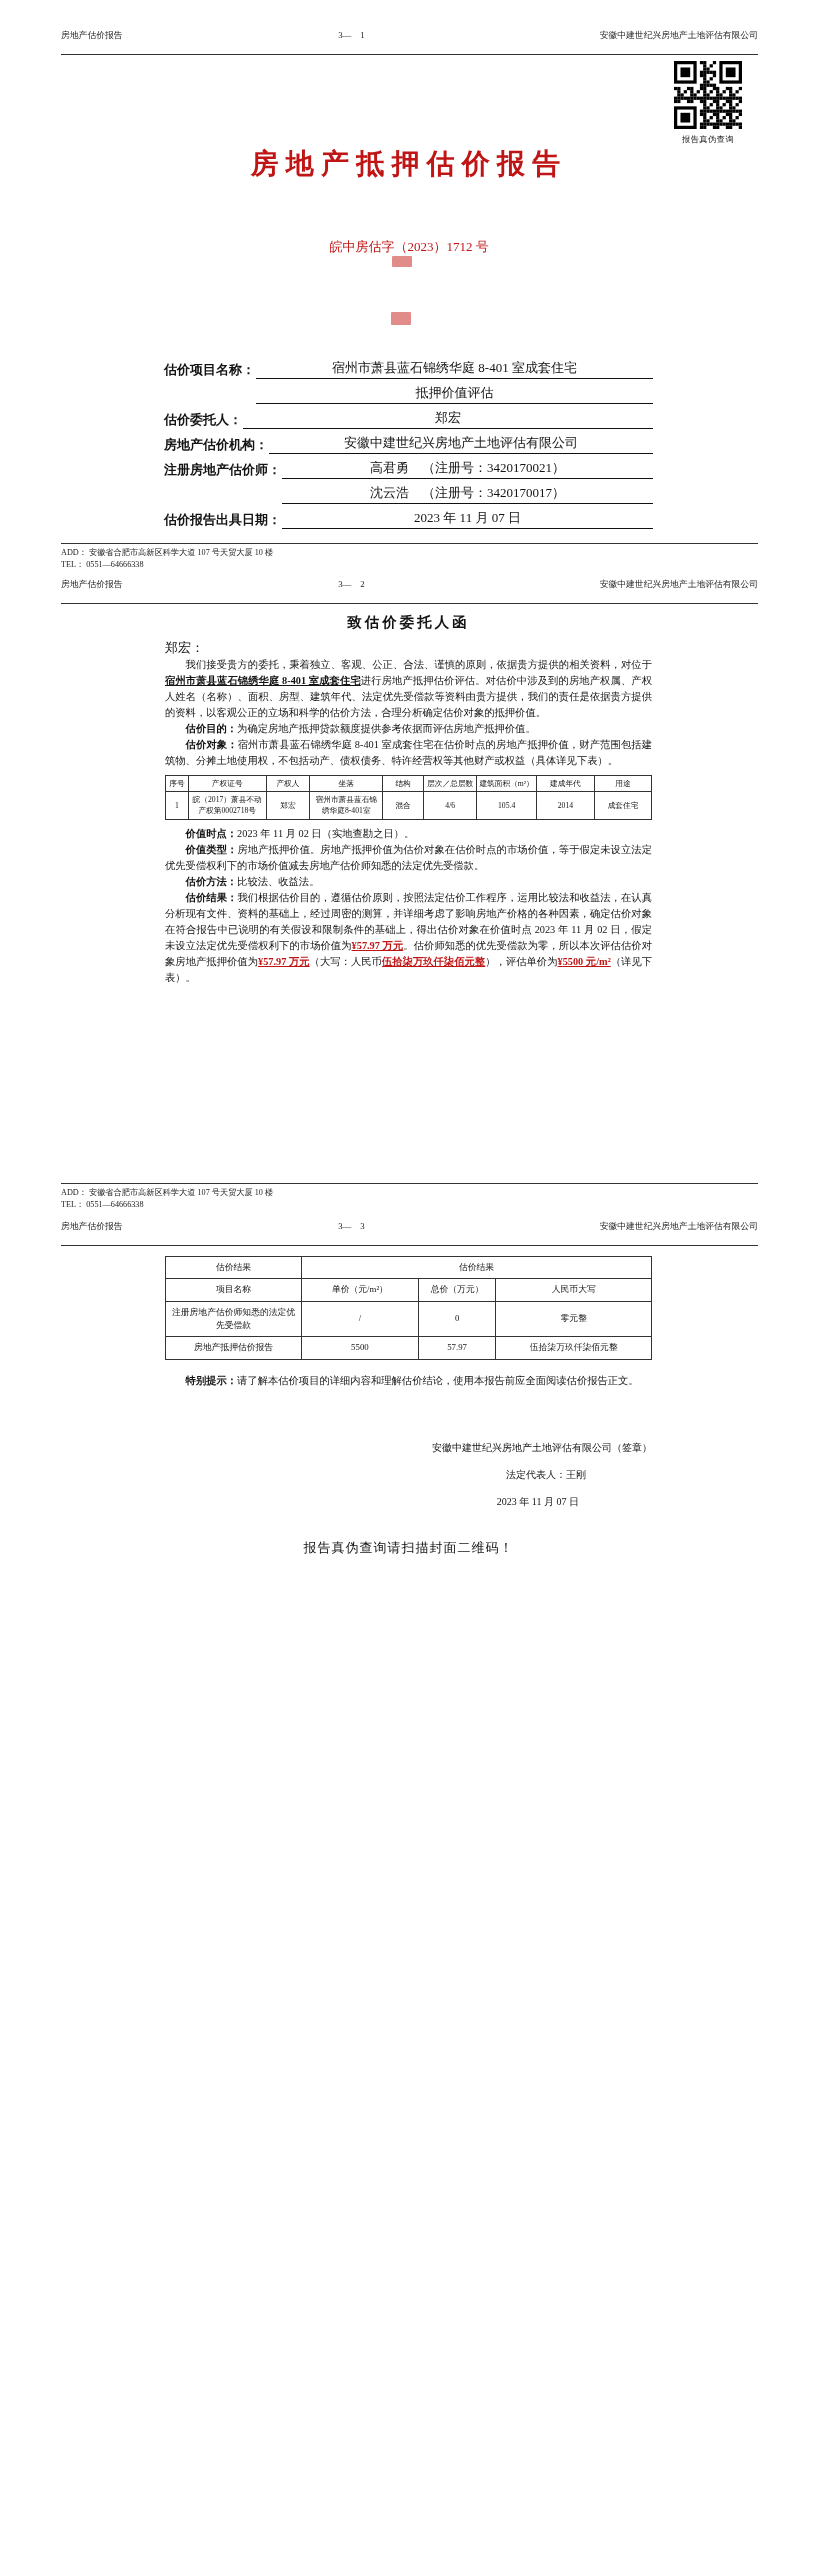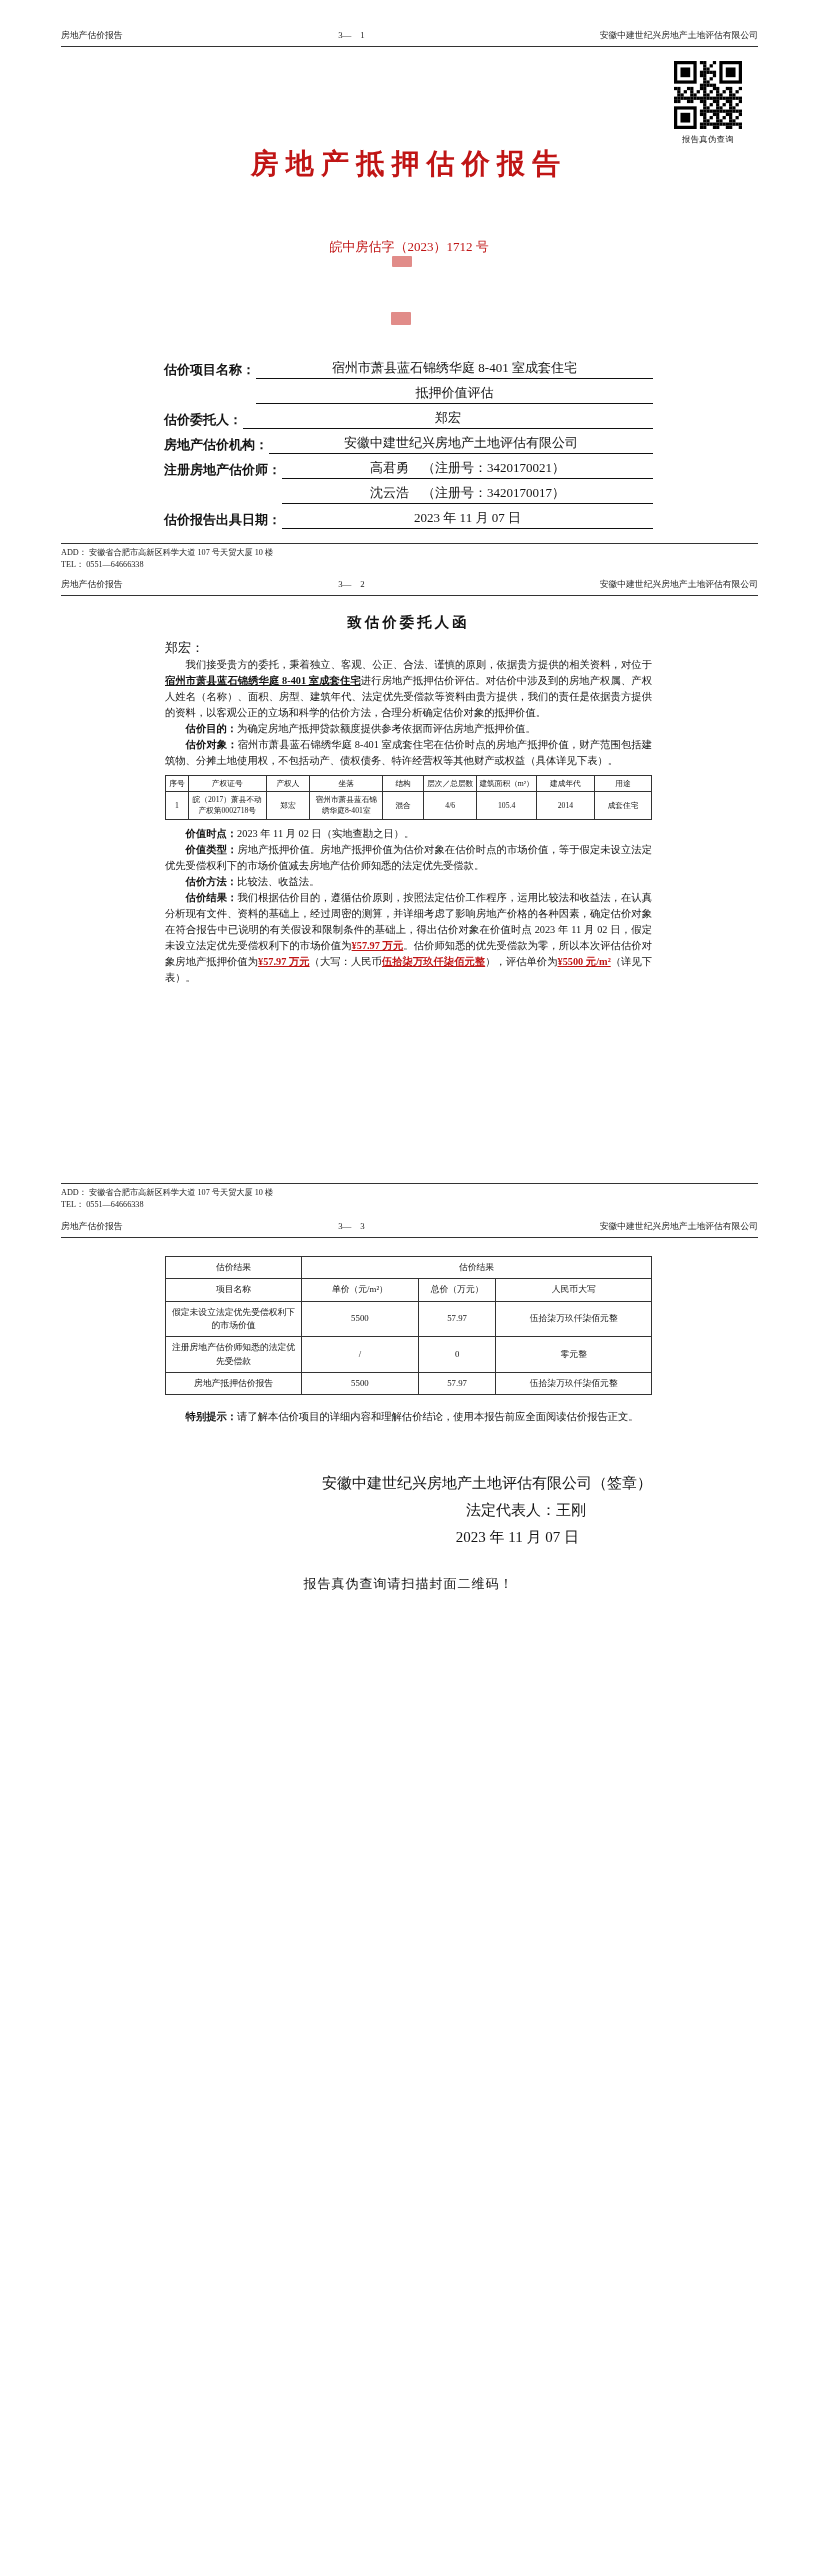--- a/index.html
+++ b/index.html
@@ -3,21 +3,21 @@
 <meta charset="utf-8">
 <style>
   * { margin:0; padding:0; box-sizing:border-box; }
   html,body { background:#ffffff; }
   .page {
     position:relative; width:818px; height:3300px; background:#fff;
     font-family:"Liberation Serif","DejaVu Serif",serif; color:#141414; overflow:hidden;
   }
   
   .hf { position:absolute; left:61px; right:60px; font-size:8.8px; color:#222; }
-  .hdr { display:flex; align-items:flex-end; border-bottom:0.5px solid #333; padding-bottom:4px; }
+  .hdr { display:flex; align-items:flex-end; border-bottom:0.5px solid #333; padding-bottom:12px; }
   .hf-left  { flex:1; text-align:left; }
   .hf-center{ flex:1; text-align:center; }
   .hf-right { flex:1.6; text-align:right; }
   #hdr1{ top:30px; } #hdr2{ top:579px; } #hdr3{ top:1221px; }
   .ftr { display:block; border-top:0.5px solid #333; padding-top:2.6px; line-height:12px; font-size:8.2px; }
   #ftr1{ top:543px; } #ftr2{ top:1183px; }
   
   .qr-block{ position:absolute; top:61px; left:674px; width:68px; text-align:center; }
   .qr{ width:68px; height:68px; display:block; background:#fff; fill:#000; }
   .qr-caption{ font-size:8.2px; margin-top:5.2px; letter-spacing:0.5px; }
@@ -41,21 +41,21 @@
   .salutation{ font-size:13px; line-height:17.5px; }
   .para{ font-size:10.3px; line-height:16px; text-align:justify; text-indent:2em; }
   .b{ font-weight:bold; } .r{ color:var(--accent-red,#c01515); } .u{ text-decoration:underline; }
   table{ border-collapse:collapse; width:100%; }
   .t1{ margin:6.2px 0; font-size:7.7px; }
   .t1 th,.t1 td{ border:0.5px solid #333; text-align:center; padding:2.1px 1.5px; font-weight:normal; line-height:1.45; }
   .t2{ font-size:8.8px; }
   .t2 td{ border:0.5px solid #333; text-align:center; padding:4.1px 3.1px; line-height:1.5; }
   #page3{ top:1256px; }
   .note{ margin-top:13.4px; }
-  .sig{ margin-top:45px; text-align:right; font-size:15px; line-height:27px; }
+  .sig{ margin-top:45px; text-align:right; font-size:10px; line-height:27px; }
   .sig-line2{ padding-right:66px; }
   .sig-line3{ padding-right:73px; }
   .qr-notice{ margin-top:24px; text-align:center; font-size:13px; font-weight:normal; letter-spacing:1px; }
 </style>
 </head>
 <body>
 
 <div class="page">
 
   <header class="hf hdr" id="hdr1">
@@ -355,26 +355,20 @@
           <td>估价结果</td>
           <td colspan="3">估价结果</td>
         </tr>
         <tr>
           <td>项目名称</td>
           <td>单价（元/m²）</td>
           <td>总价（万元）</td>
           <td>人民币大写</td>
         </tr>
         <tr>
-          <td>假定未设立法定优先受偿权利下的市场价值</td>
-          <td>5500</td>
-          <td>57.97</td>
-          <td>伍拾柒万玖仟柒佰元整</td>
-        </tr>
-        <tr>
           <td>注册房地产估价师知悉的法定优先受偿款</td>
           <td>/</td>
           <td>0</td>
           <td>零元整</td>
         </tr>
         <tr>
           <td>房地产抵押估价报告</td>
           <td>5500</td>
           <td>57.97</td>
           <td>伍拾柒万玖仟柒佰元整</td>

